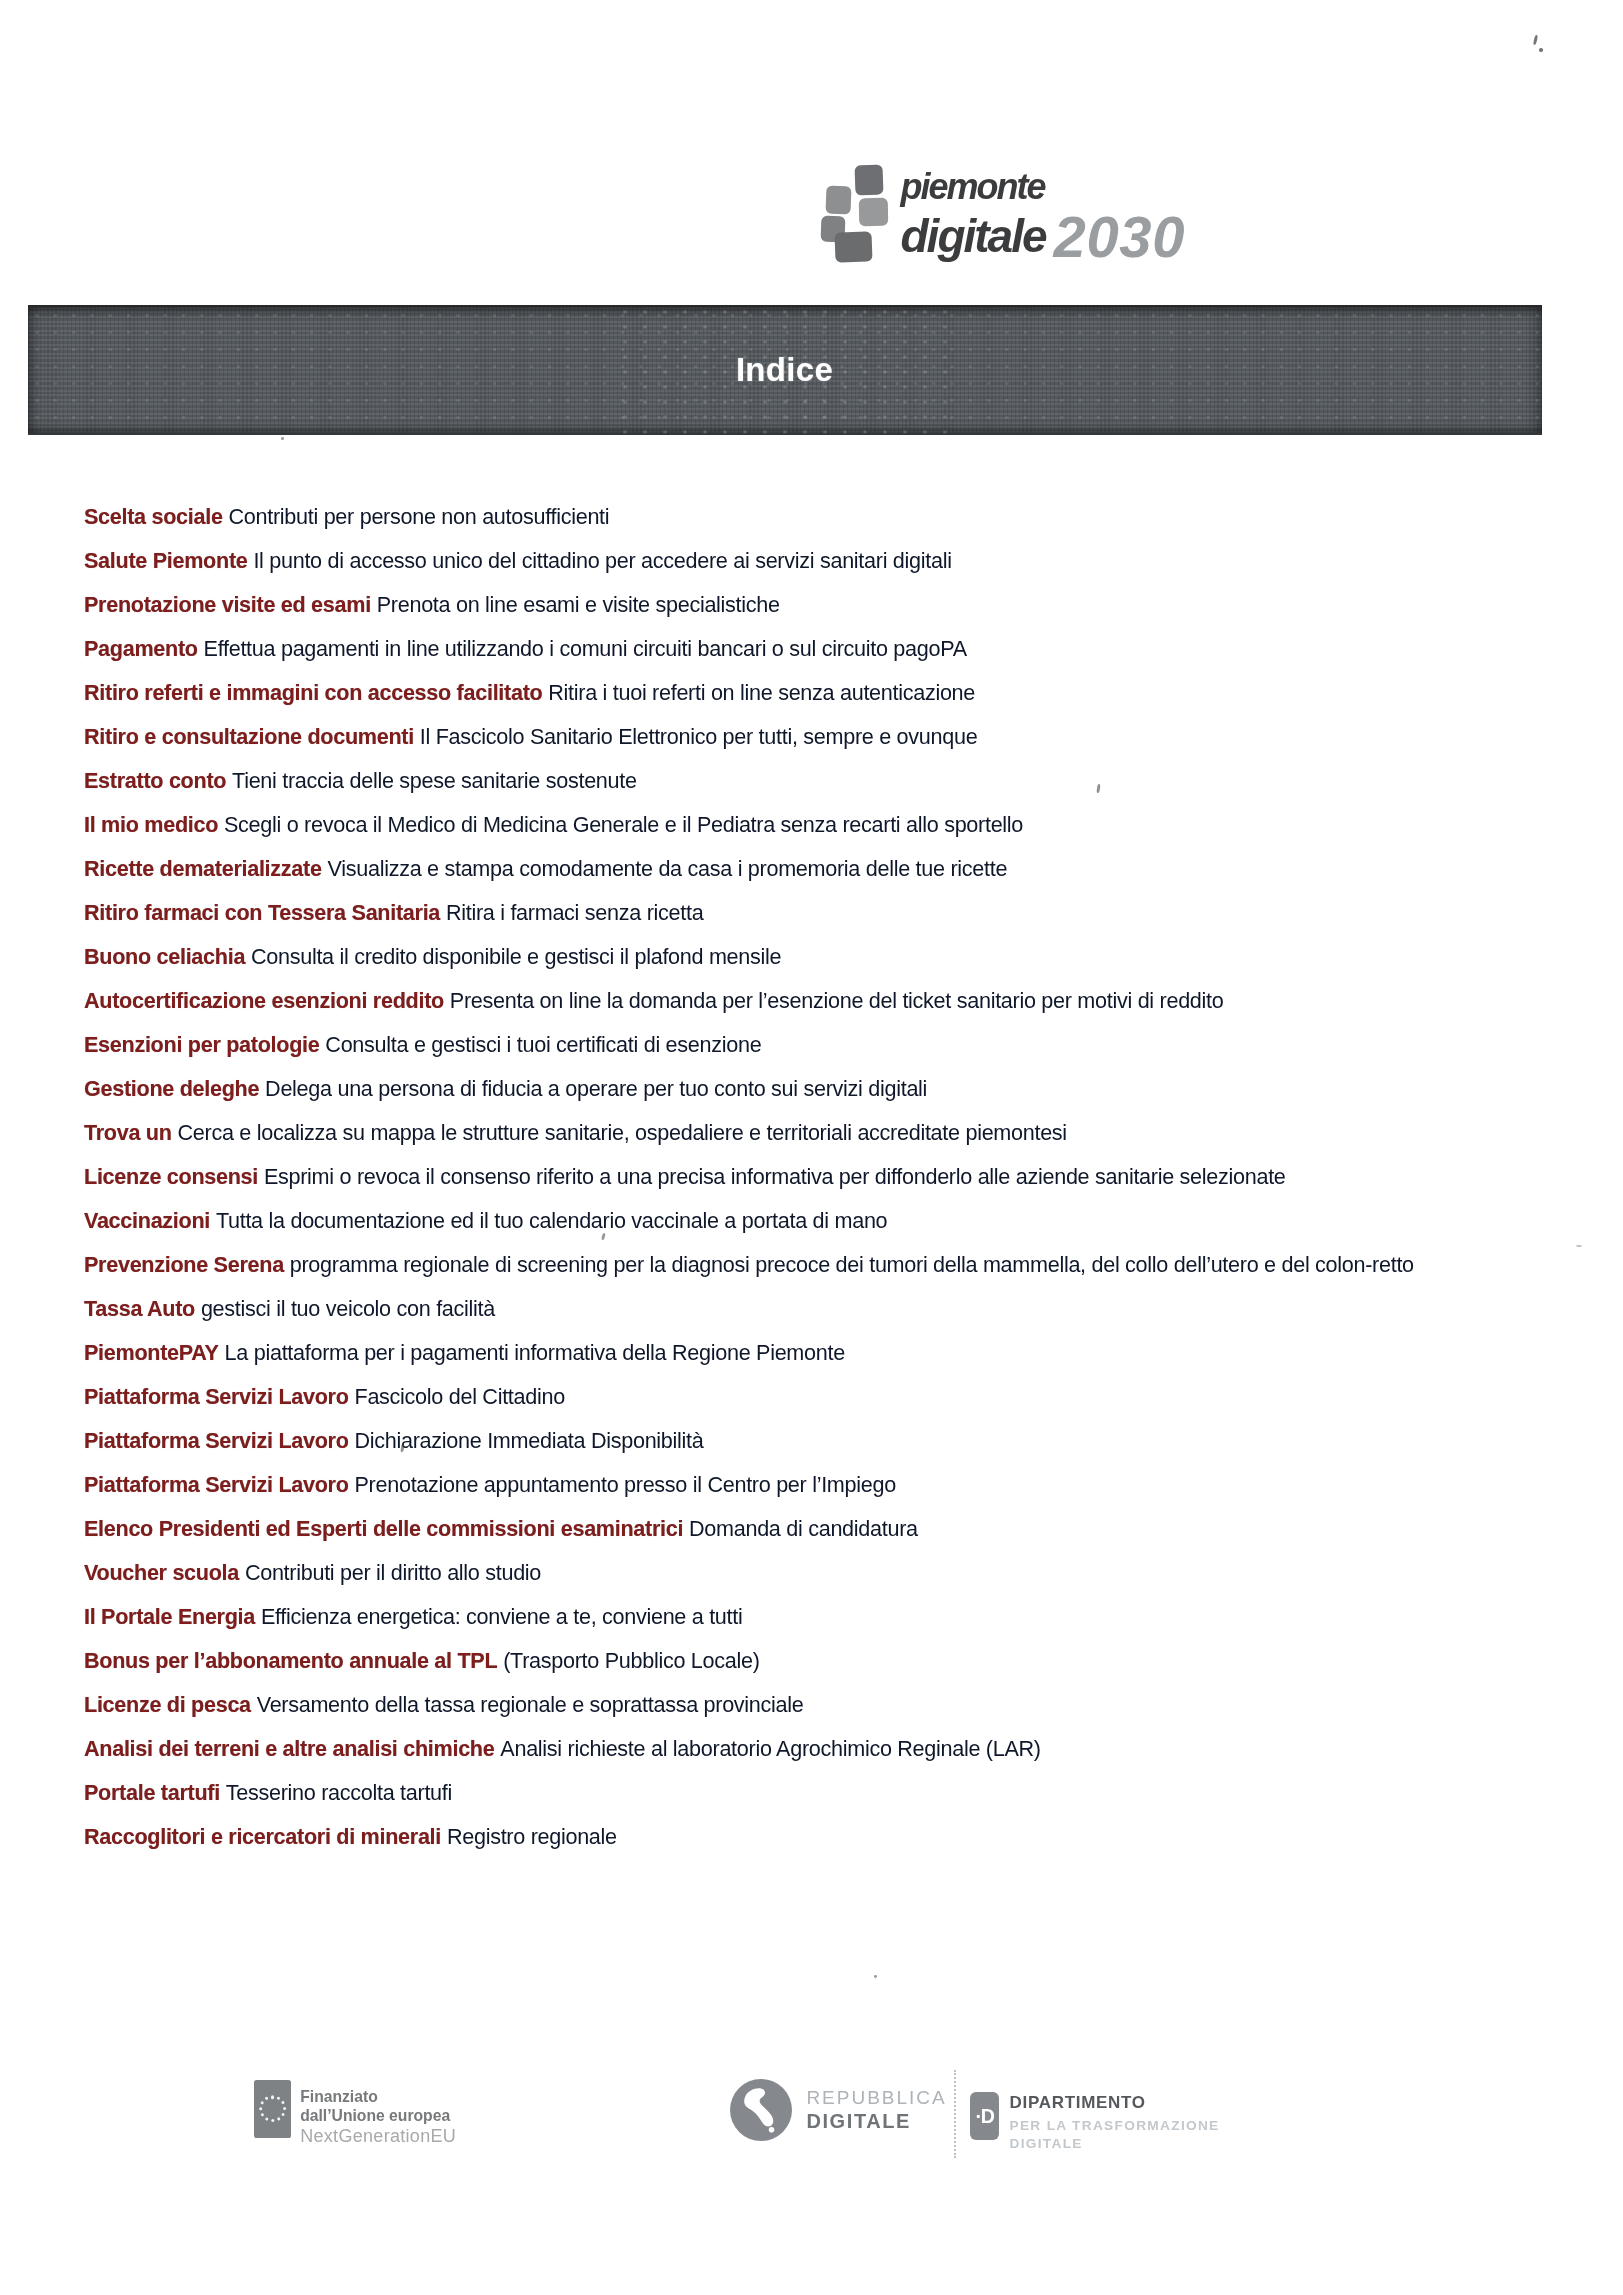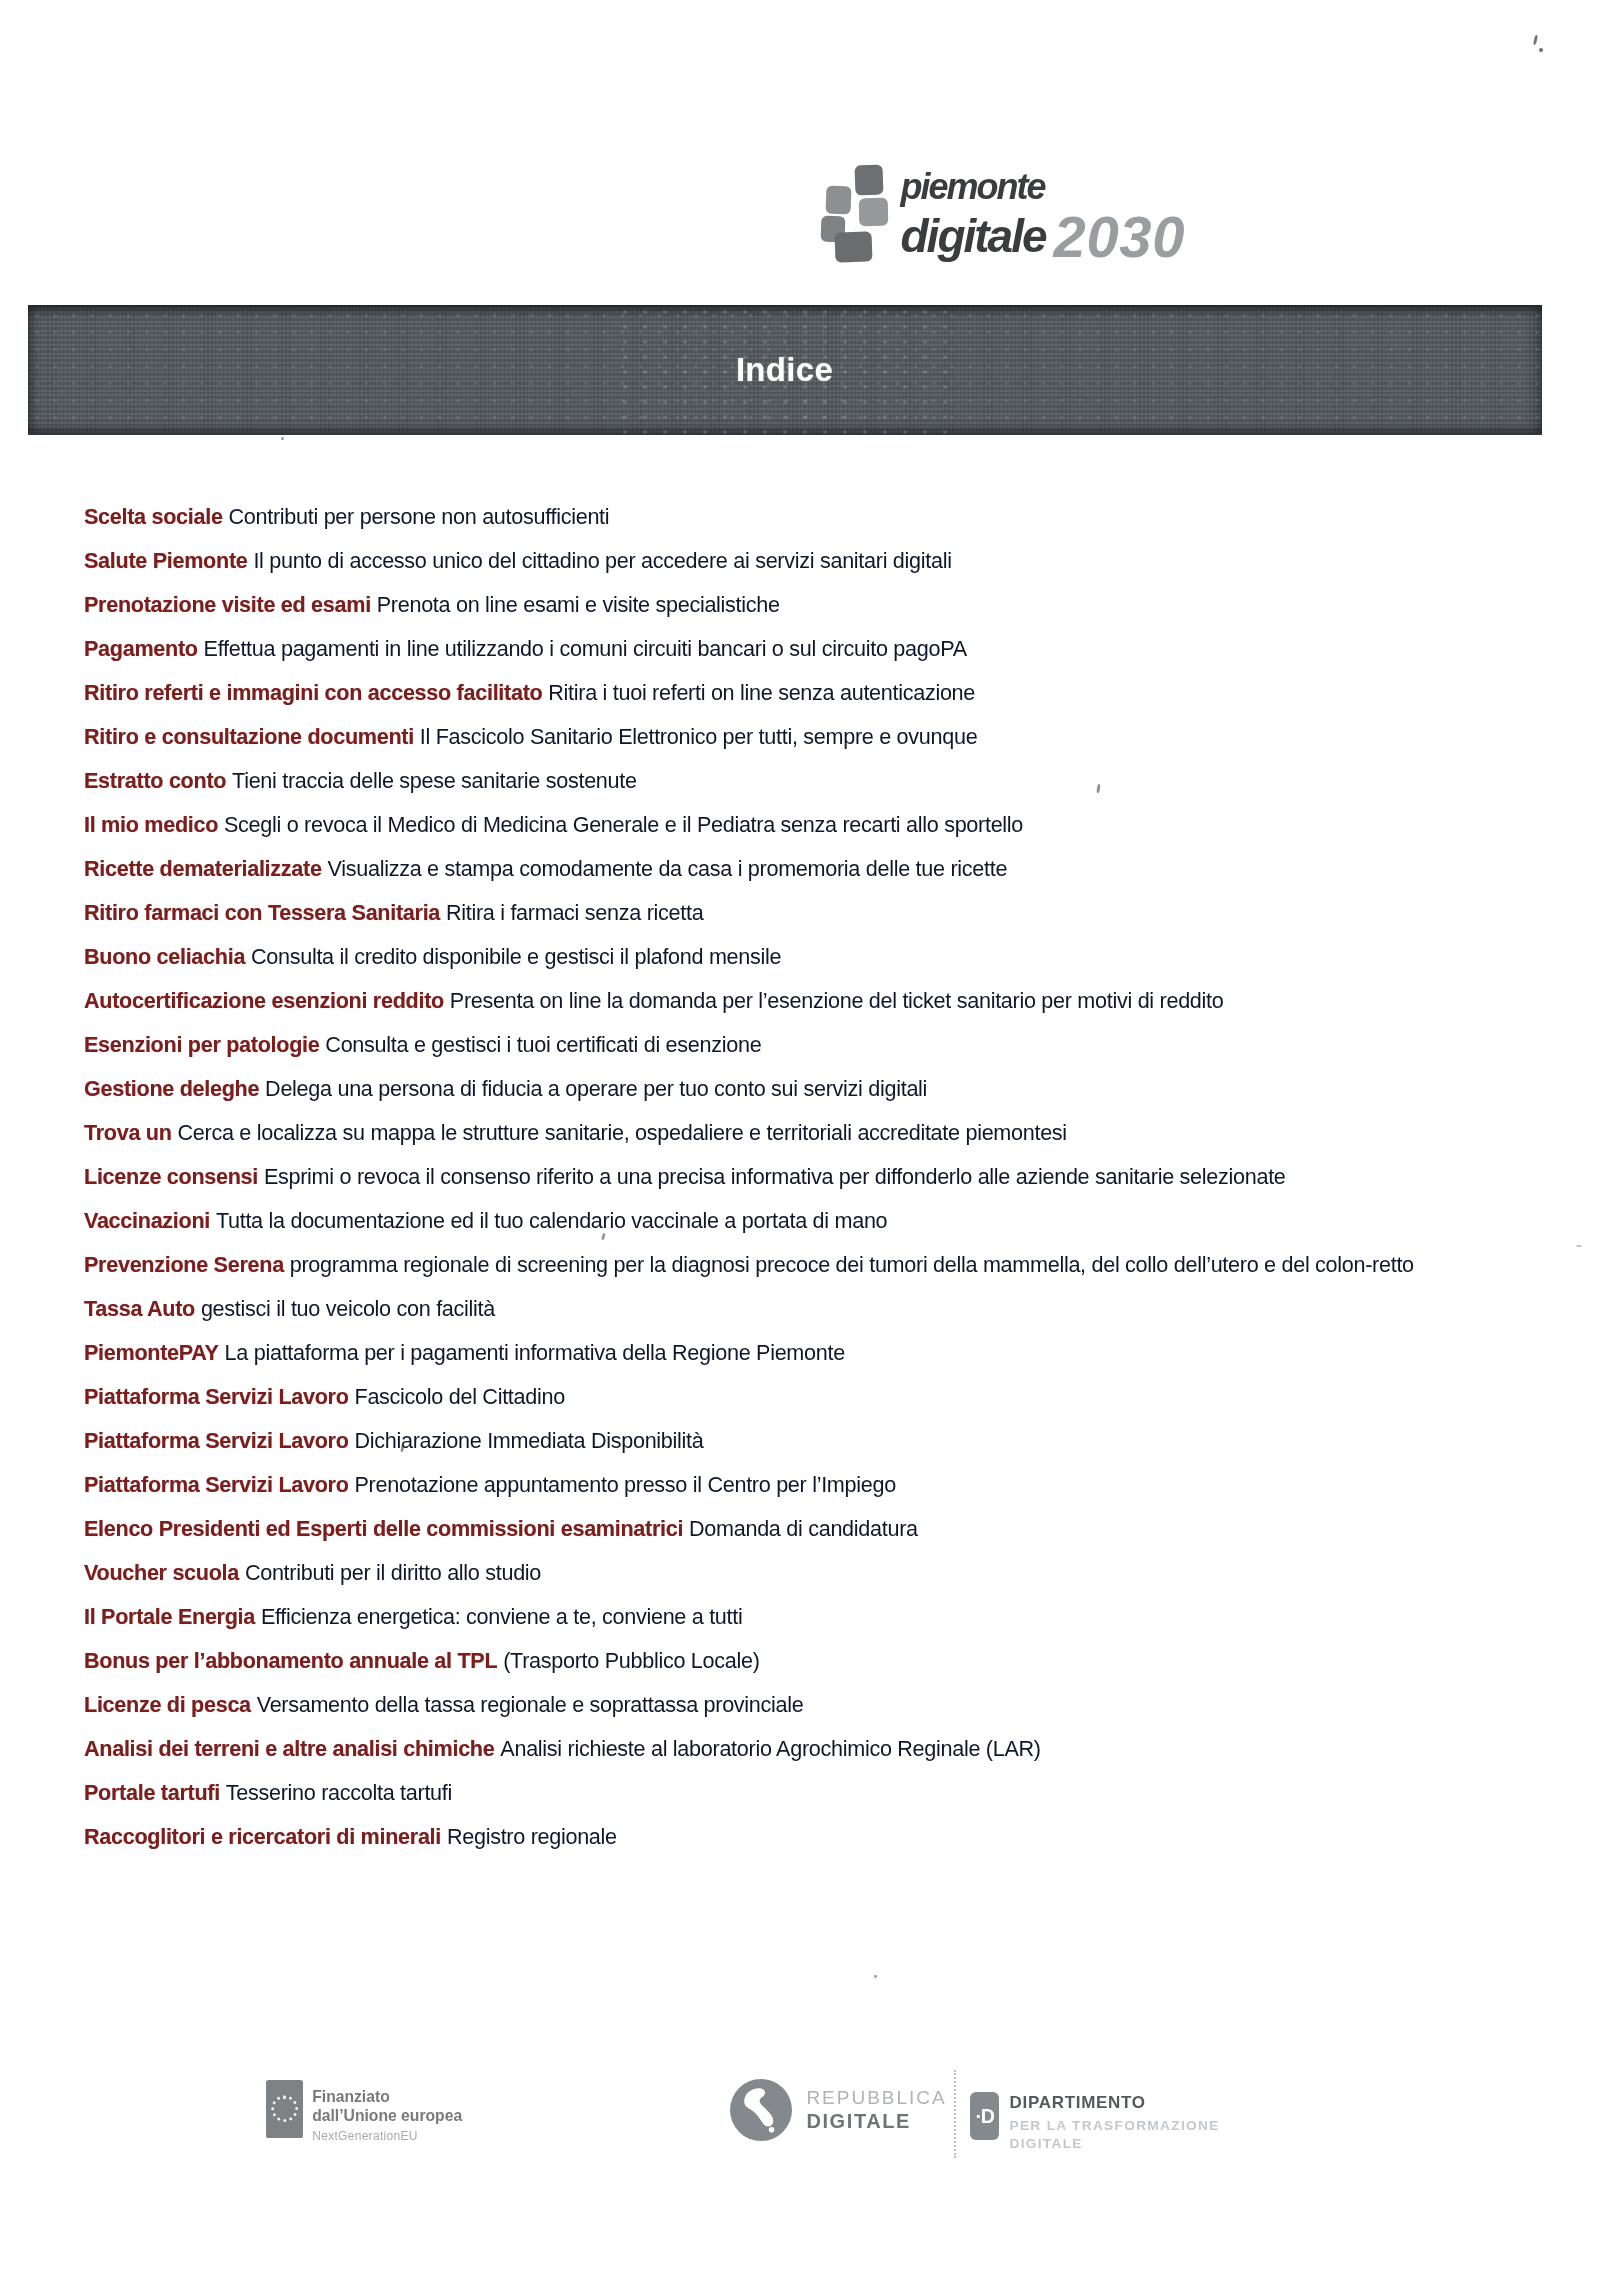--- a/index.html
+++ b/index.html
@@ -64,25 +64,25 @@
   
   .index-list{position:absolute;left:84px;top:495px;width:1525px;}
   .index-list .row{
     height:44px;line-height:44px;white-space:nowrap;
     font-size:21.6px;letter-spacing:-0.3px;
   }
   .index-list .lbl{font-weight:700;color:#7f1d1d;margin-right:5.9px;text-shadow:0 0 0.7px rgba(90,90,90,.55);margin-top:24px;}
   .index-list .desc{font-weight:400;color:#0f172a;}
 
   
-  .eu{position:absolute;left:266px;top:2080px;display:flex;}
+  .eu{position:absolute;left:254px;top:2080px;display:flex;}
   .eu-flag{position:relative;width:37px;height:58px;background:#7e8285;border-radius:2.6px;flex:0 0 auto;}
   .eu-flag .star{position:absolute;left:50%;top:50%;width:3.3px;height:3.3px;margin:-1.6px;background:#fff;border-radius:50%;opacity:.9;}
   .eu-text{margin-left:9.2px;padding-top:6.5px;color:#77797b;font-size:15.7px;line-height:19px;font-weight:700;}
-  .eu-ng{font-weight:400;color:#a7a9ab;font-size:12px;margin-top:2px;letter-spacing:0.3px;}
+  .eu-ng{font-weight:400;color:#a7a9ab;font-size:18px;margin-top:2px;letter-spacing:0.3px;}
 
   .rd{position:absolute;left:730px;top:2079px;display:flex;align-items:center;}
   .rd-circle{position:relative;width:62px;height:62px;border-radius:50%;background:#85898d;flex:0 0 auto;}
   .rd-circle svg{position:absolute;inset:0;}
   .rd-text{margin-left:14.4px;}
   .rd-l1{font-size:19px;letter-spacing:2px;color:#aeb3b7;font-weight:400;}
   .rd-l2{font-size:20px;letter-spacing:1.6px;color:#6f7478;font-weight:700;margin-top:1.3px;}
 
   .footer-divider{position:absolute;left:954px;top:2070px;height:88px;border-left:2px dotted #9aa0a5;opacity:.65;}
 

